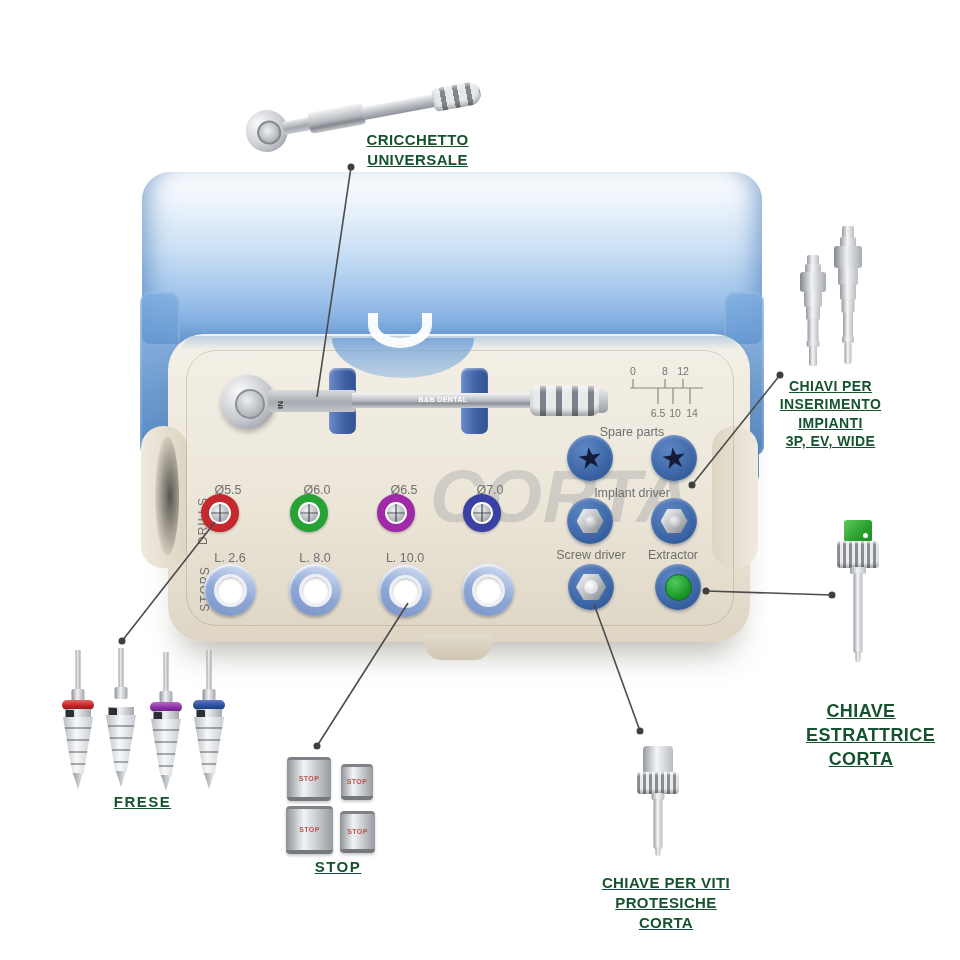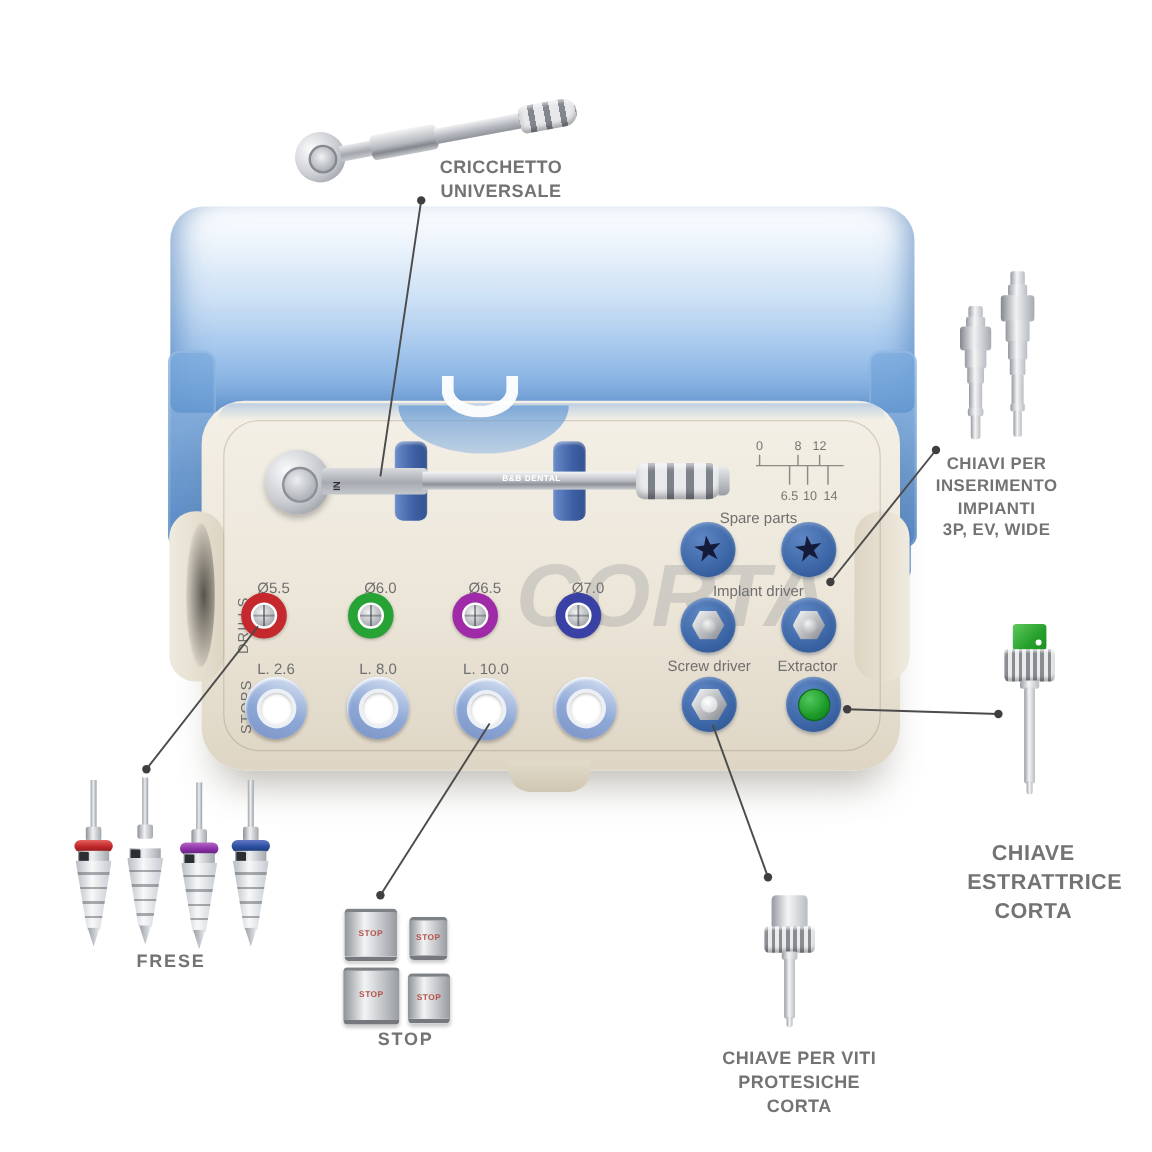--- a/index.html
+++ b/index.html
@@ -1,22 +1,22 @@
 <!DOCTYPE html>
 <html><head>
 <meta charset="utf-8">
 <style>
   html,body{margin:0;padding:0;background:#fff;}
   #stage{position:relative;width:960px;height:960px;background:#fff;overflow:hidden;
          font-family:"Liberation Sans", sans-serif;}
   #stage *{box-sizing:border-box;}
 
   
-  .callout{position:absolute;color:#737373;font-weight:bold;text-align:center;
-           font-size:14.5px;line-height:1.32;letter-spacing:.4px;white-space:pre-line;}
+  .callout{position:absolute;color:#14532d;font-weight:bold;text-align:center;
+           font-size:14.5px;line-height:1.32;letter-spacing:.4px;white-space:pre-line;text-decoration:underline;}
 
   
   .lid-body{position:absolute;left:142px;top:172px;width:620px;height:172px;
     border-radius:28px 28px 8px 8px;opacity:.93;
     background:linear-gradient(180deg,#ffffff 0%,#eef5fc 16%,#c9dff5 45%,#95bde9 74%,#6fa3dc 100%);
     box-shadow:inset 20px 0 24px -14px rgba(60,115,180,.55),
                inset -20px 0 24px -14px rgba(60,115,180,.55),
                inset 0 -22px 30px -12px rgba(55,110,175,.5);}
   .flap{position:absolute;top:292px;width:40px;height:164px;border-radius:10px;opacity:.95;
     background:linear-gradient(180deg,rgba(125,172,222,.85),rgba(66,122,188,.95));

